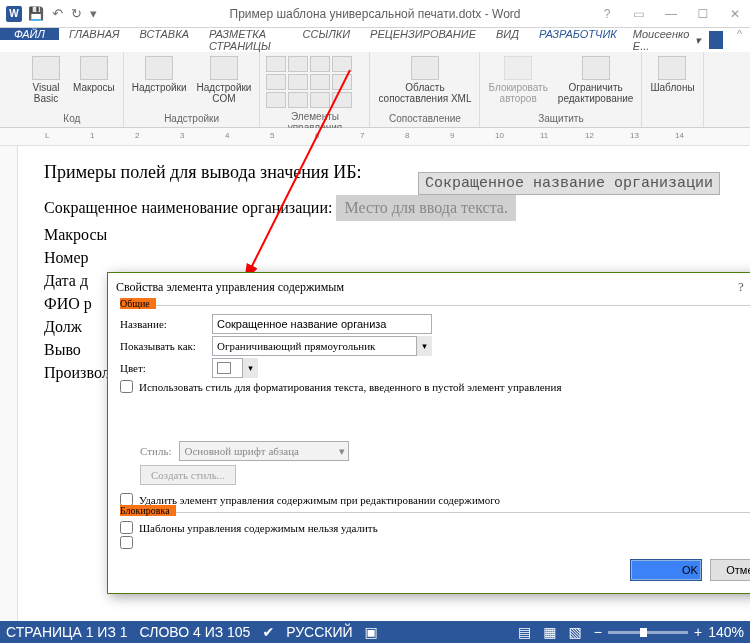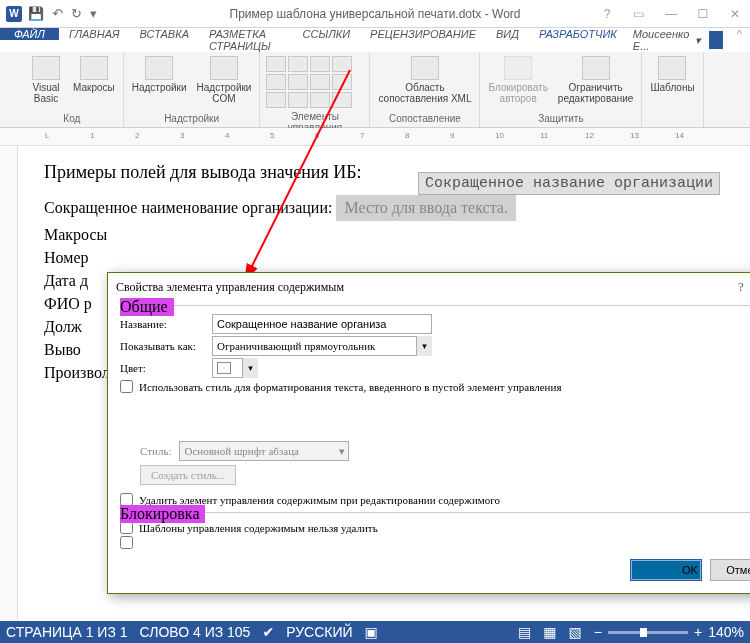--- a/index.html
+++ b/index.html
@@ -44,36 +44,36 @@
   .statusbar .slider { width: 80px; height: 3px; background: rgba(255,255,255,0.5); position: relative; }
   .statusbar .slider .thumb { position: absolute; left: 40%; top: -3px; width: 7px; height: 9px; background: #fff; }
   
   .dialog { position: absolute; left: 107px; top: 272px; width: 688px; background: #fff; border: 1px solid #4d7c0f; box-shadow: 3px 3px 12px rgba(0,0,0,0.35); font-family: "Segoe UI"; font-size: 11px; color: #000;}
   .dialog .dtitle { height: 28px; display: flex; align-items: center; padding: 0 8px; }
   .dialog .dtitle .t { font-size: 12px; }
   .dialog .dtitle .dcontrols { margin-left: auto; display: flex; gap: 0; }
   .dialog .dtitle .dcontrols span { width: 30px; height: 24px; display: flex; align-items: center; justify-content: center; font-size: 13px; color: #555; }
   .dialog .body { padding: 4px 12px 12px; }
   .fieldset { border-top: 1px solid #ccc; margin: 0 0 6px; padding-top: 6px; position: relative; }
-  .fieldset .legend { position: absolute; top: -8px; left: 0; background: #d946ef; padding-right: 6px; font-size: 16px; }
+  .fieldset .legend { position: absolute; top: -8px; left: 0; background: #f97316; padding-right: 6px; font-size: 10px; }
   .frow { display: flex; align-items: center; margin: 2px 0; }
   .frow .flabel { width: 92px; }
   .frow input[type=text], .frow .combo { height: 20px; border: 1px solid #abadb3; padding: 0 4px; font-size: 11px; }
   .frow input[type=text] { width: 220px; }
   .frow .combo { width: 220px; display: flex; align-items: center; justify-content: space-between; background: #fff; }
   .frow .combo.small { width: 46px; }
   .frow .combo .dd { background: #e8e8e8; border-left: 1px solid #abadb3; width: 16px; text-align: center; font-size: 9px; margin:-1px -5px -1px 0; height:20px; line-height:20px;}
   .ckrow { display: flex; align-items: center; margin: 2px 0 2px 0; gap: 6px; }
   .ckrow input { width: 13px; height: 13px; }
   .subrow { margin-left: 20px; display: flex; align-items: center; gap: 8px; margin-top: 48px; }
   .subrow .combo { width: 170px; height: 20px; border: 1px solid #abadb3; display: flex; align-items: center; justify-content: space-between; padding: 0 4px; background: #f2f2f2; color: #888;}
   .btn-disabled { display: inline-block; padding: 3px 10px; border: 1px solid #c0c0c0; background: #f0f0f0; color: #a0a0a0; margin: 4px 0 6px 20px; }
   .dlg-buttons { display: flex; justify-content: flex-end; gap: 8px; margin-top: 10px; }
   .dlg-buttons button { width: 72px; height: 22px; border: 1px solid #adadad; background: #e1e1e1; font-size: 11px; }
-  .dlg-buttons button.primary { border: 1px solid #2b579a; background: #0369a1; box-shadow: inset 0 0 0 1px #8cb4e0; padding-left: 48px; }
+  .dlg-buttons button.primary { border: 1px solid #2b579a; background: #3b82f6; box-shadow: inset 0 0 0 1px #8cb4e0; padding-left: 48px; }
   svg.arrow { position: absolute; pointer-events: none; }
 </style>
 </head>
 <body>
 
 <div class="titlebar">
   <div class="word-icon">W</div>
   <div class="qat">
     <span>💾</span>
     <span>↶</span>

